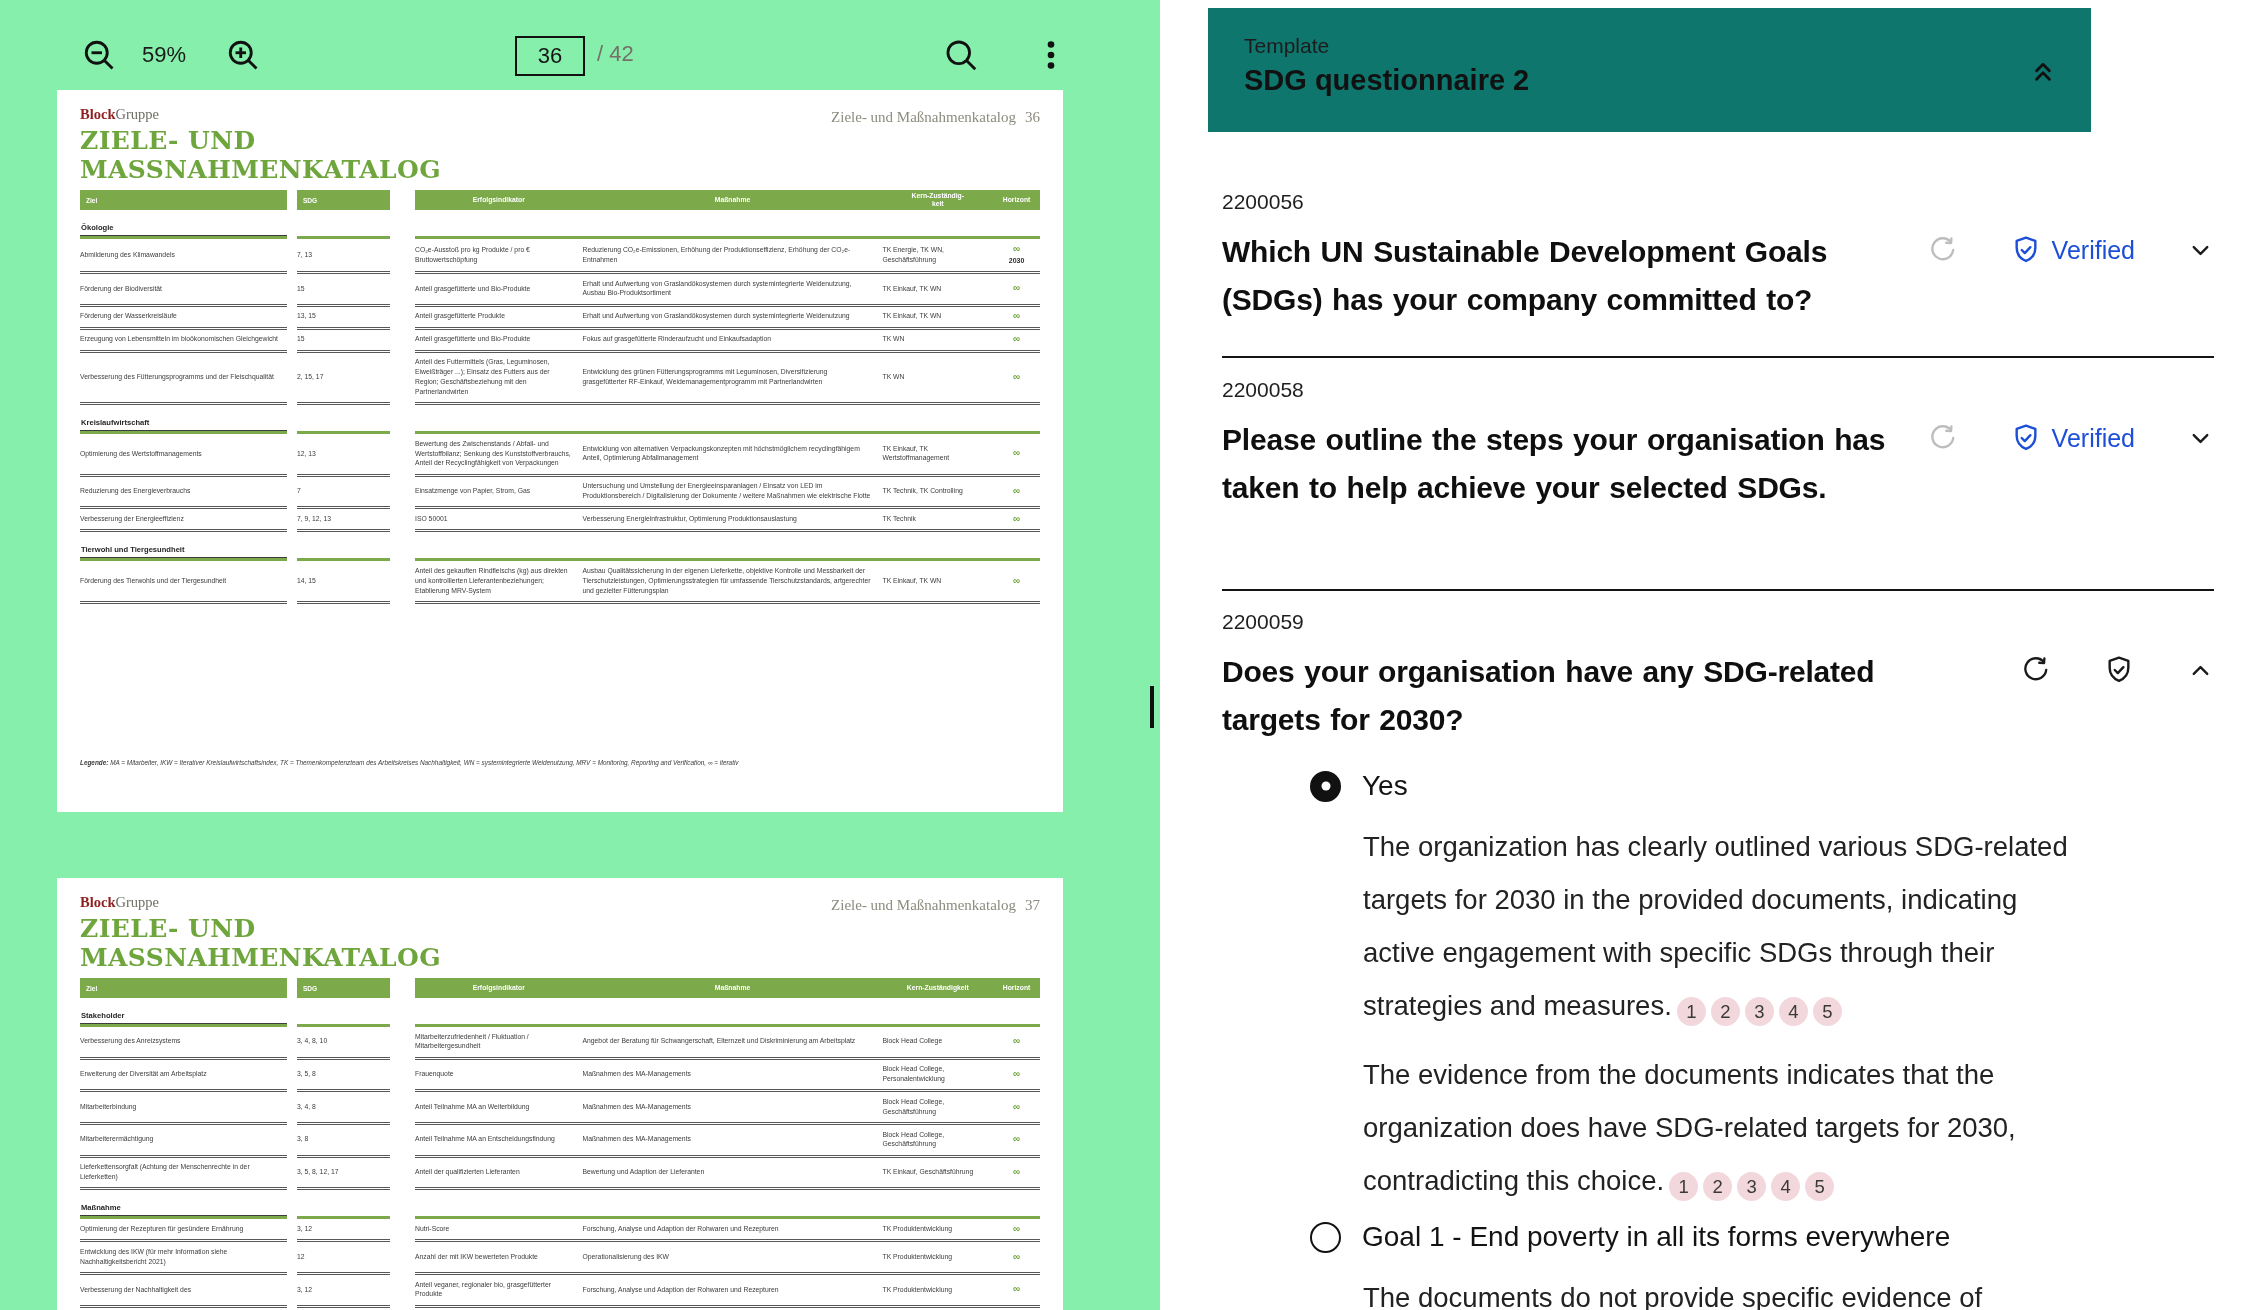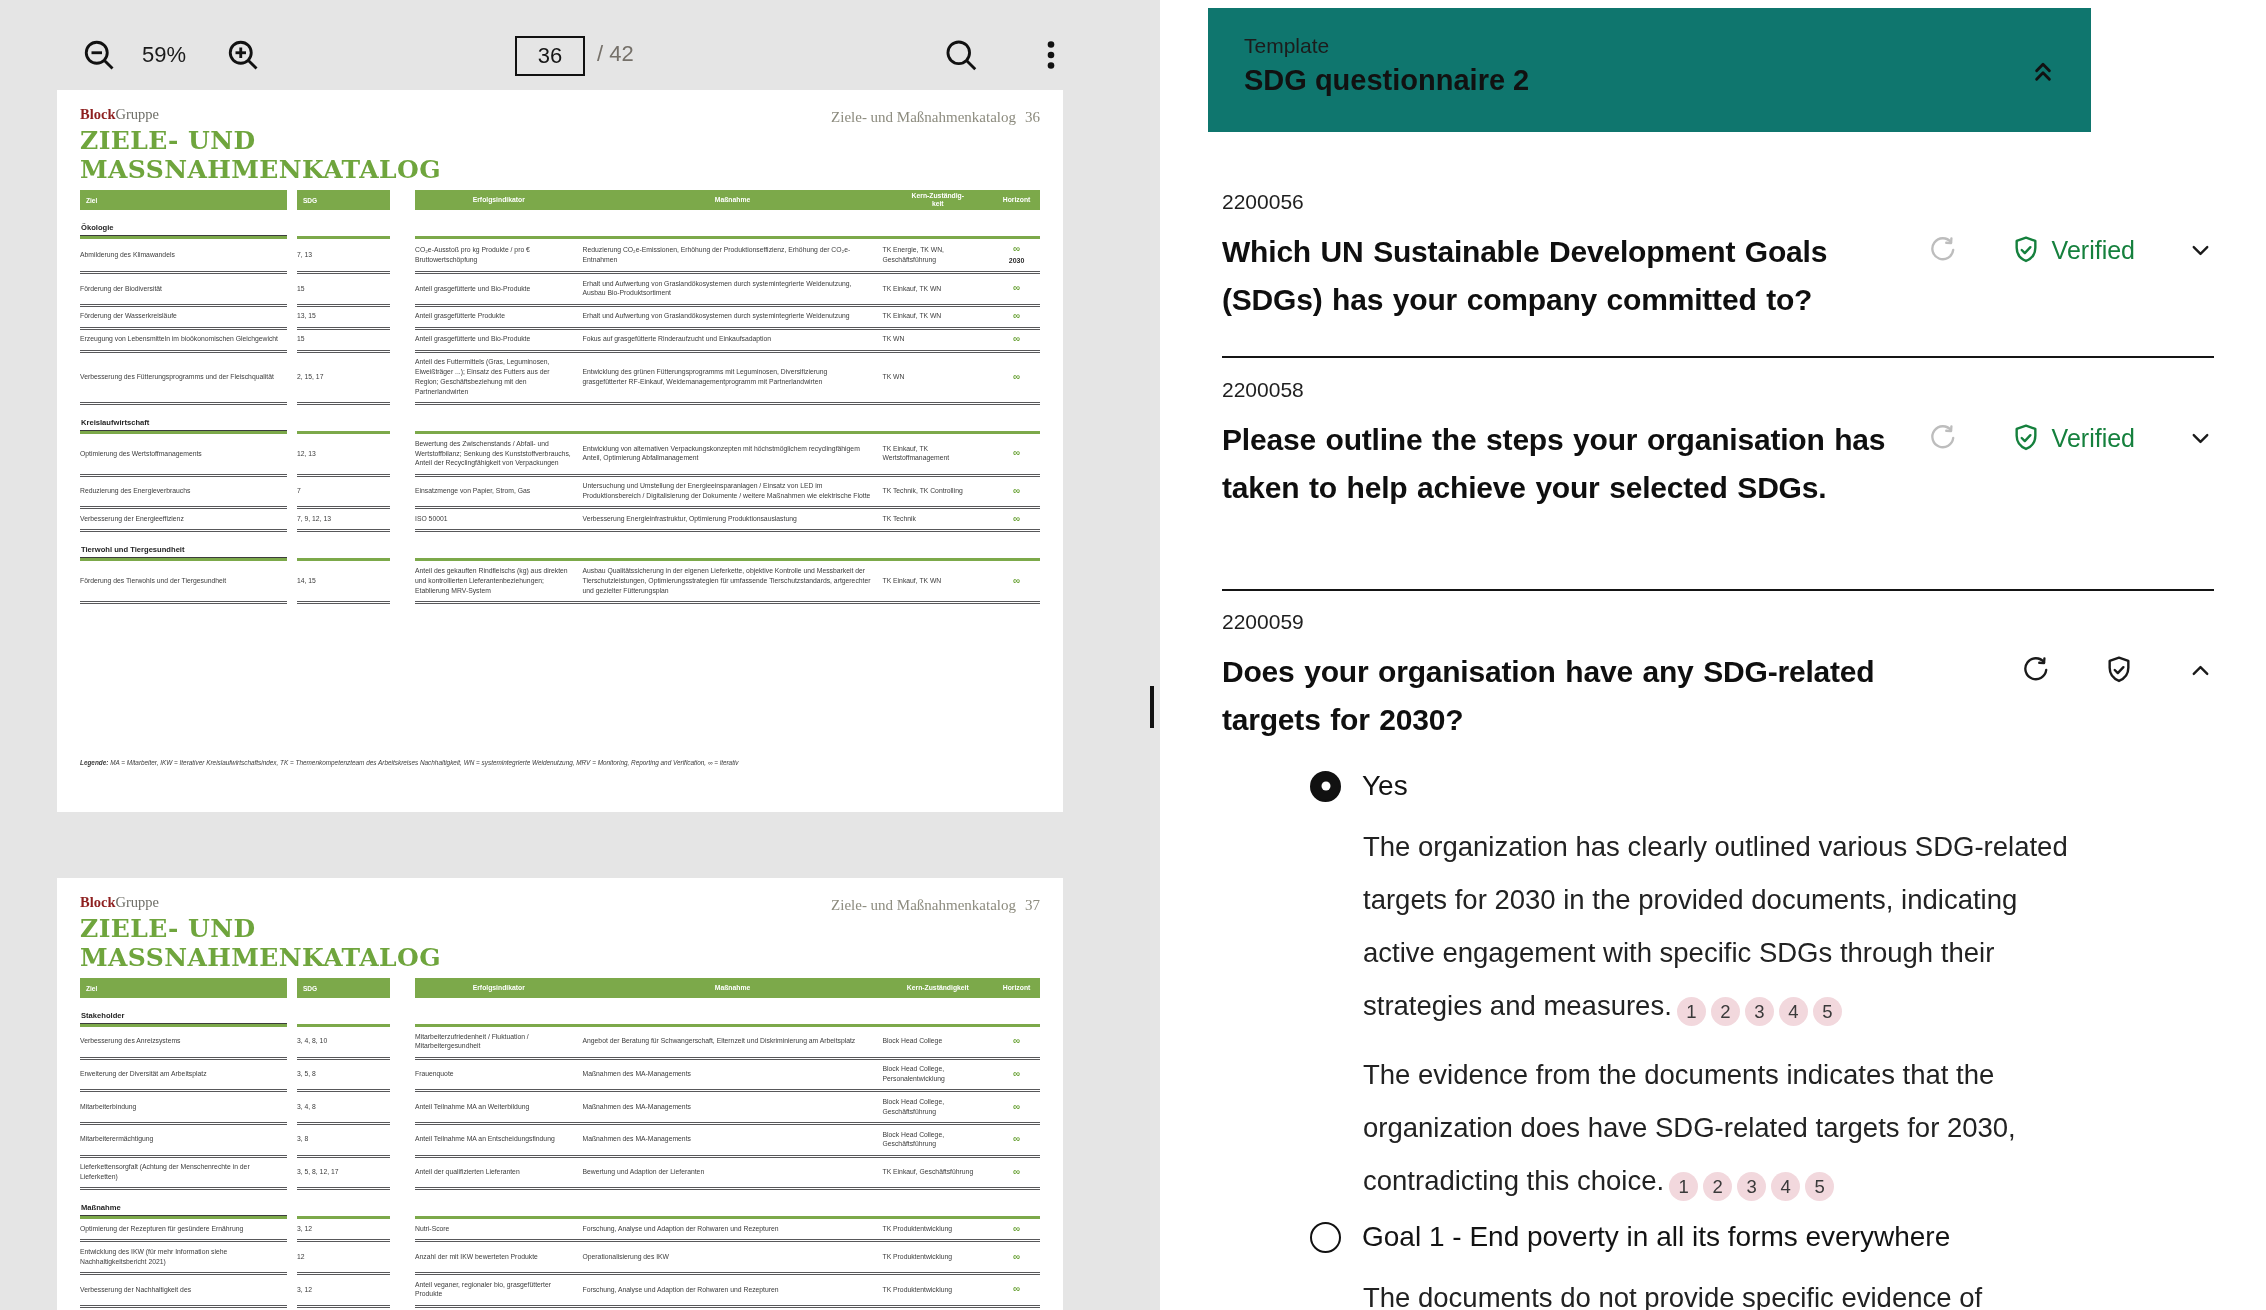--- a/index.html
+++ b/index.html
@@ -1,19 +1,19 @@
 <!DOCTYPE html>
 <html><head>
 <meta charset="utf-8">
 <style>
   html,body{margin:0;padding:0}
   body{width:2266px;height:1310px;overflow:hidden;position:relative;background:#fff;
        font-family:"Liberation Sans",sans-serif;color:#161616}
   
-  .pdf-panel{position:absolute;left:0;top:0;width:1160px;height:1310px;background:#e5e5e5;overflow:hidden}
+  .pdf-panel{position:absolute;left:0;top:0;width:1160px;height:1310px;background:#86efac;overflow:hidden}
   .tb-item{position:absolute}
   .tb-text{font-size:22px;font-weight:500;color:#1a1a1a}
   .tb-pagebox{left:515px;top:36px;width:66px;height:36px;border:2.5px solid #111;
               text-align:center;font-size:22px;line-height:36px;font-weight:500;background:transparent}
   .tb-pagetotal{left:597px;top:41px;font-size:22px;color:#757069}
   .iconbtn{width:38px;height:38px;display:flex;align-items:center;justify-content:center}
   
   .page{position:absolute;left:57px;width:1006px;height:722px;background:#fff}
   .page36{top:90px}.page37{top:878px}
   .page-logo{position:absolute;top:16px;left:23px;font-family:"Liberation Serif","DejaVu Serif",serif;font-size:14.5px;color:#6d6d66}
@@ -50,21 +50,21 @@
   .qa-kicker{position:absolute;left:36px;top:26px;font-size:21px;color:#1c1c1c}
   .qa-title{position:absolute;left:36px;top:56px;font-size:29px;font-weight:700;color:#111}
   .qa-collapse{position:absolute;right:28px;top:42px;width:40px;height:40px;display:flex;align-items:center;justify-content:center}
   .question{position:absolute;left:62px;right:52px}
   .q1{top:190px}.q2{top:378px}.q3{top:610px}
   .q-label{font-size:21px;color:#1f1f1f;margin-bottom:14px}
   .q-head{position:relative}
   .q-title{margin:0;font-size:30px;font-weight:700;line-height:48px;color:#0f0f0f;width:715px;
            word-spacing:1.5px;letter-spacing:-.2px}
   .q-icons{position:absolute;right:0;top:6px;display:flex;align-items:center;gap:52px}
-  .verified{display:flex;align-items:center;gap:10px;color:#15803d;font-size:25px;font-weight:500}
+  .verified{display:flex;align-items:center;gap:10px;color:#1d4ed8;font-size:25px;font-weight:500}
   .icon{display:flex;align-items:center;justify-content:center}
   .icon.gray{color:#BDBDBD}.icon.dark{color:#1a1a1a}
   .divider{position:absolute;left:62px;right:52px;border-top:2px solid #151515;height:0}
   .d1{top:356px}.d2{top:589px}
   .options{position:absolute;left:150px;top:768px;right:52px}
   .option-head{display:flex;align-items:center;gap:21px;height:36px;font-size:28px;font-weight:500;color:#131313}
   .radio{width:31px;height:31px;border-radius:50%;border:2.5px solid #111;box-sizing:border-box;position:relative;flex:none;background:#fff}
   .radio.sel{background:#111}
   .radio.sel::after{content:"";position:absolute;width:9px;height:9px;border-radius:50%;background:#fff;left:50%;top:50%;transform:translate(-50%,-50%)}
   .option-body{margin:16px 0 12px 53px;width:730px;font-size:27.5px;line-height:53px;color:#222;font-weight:400}

